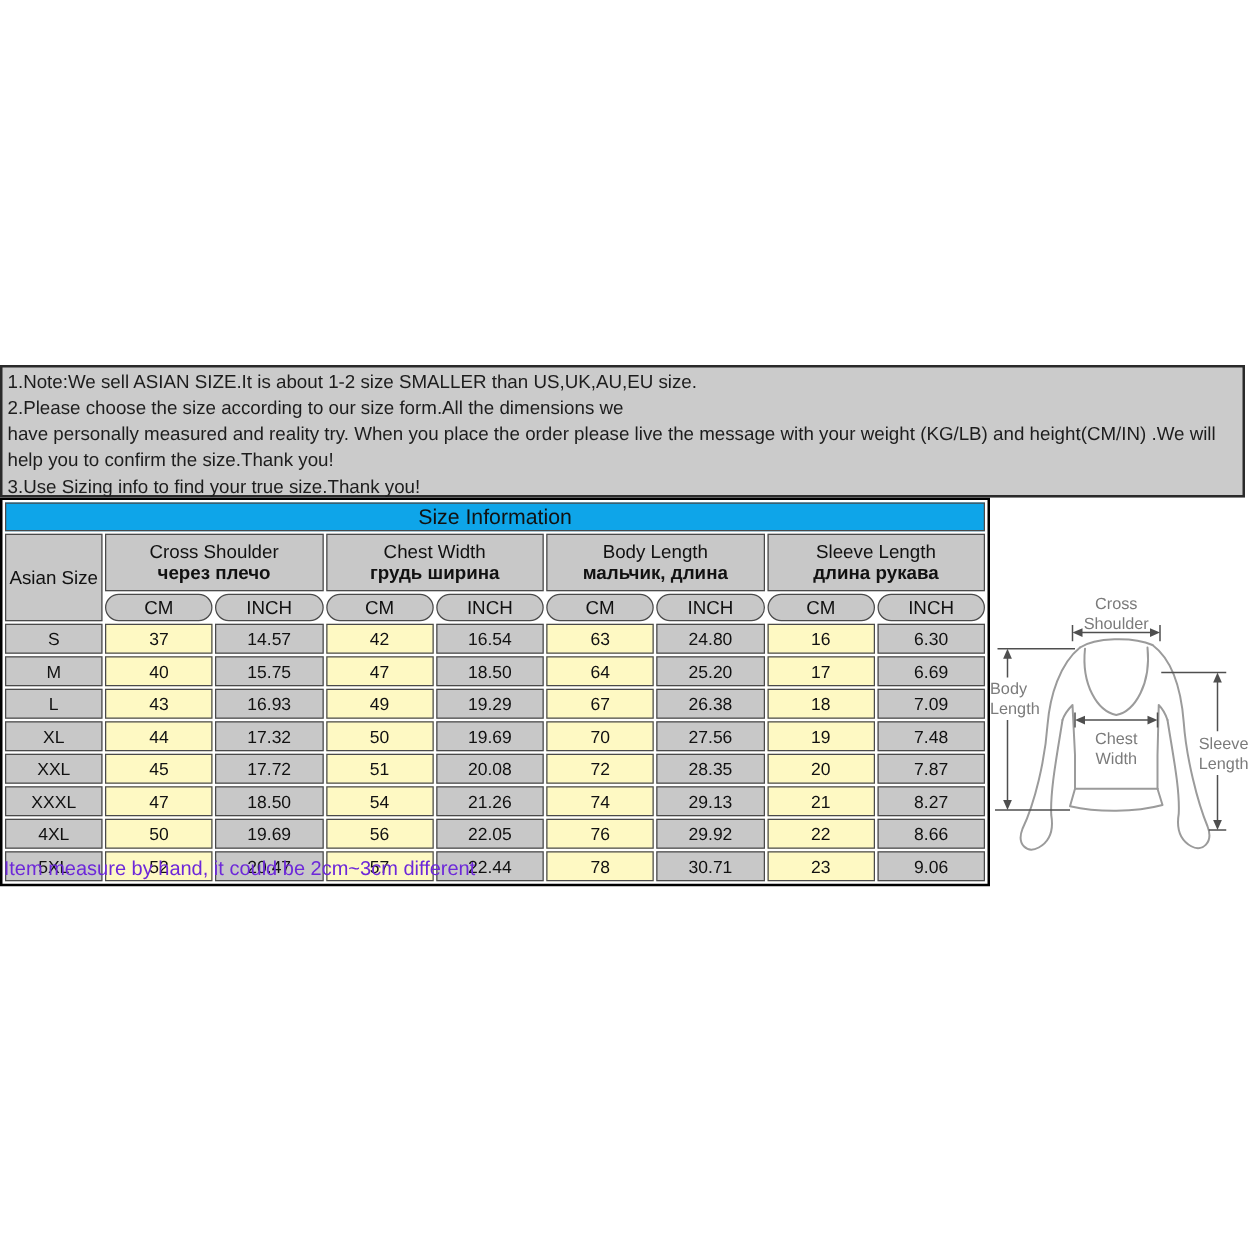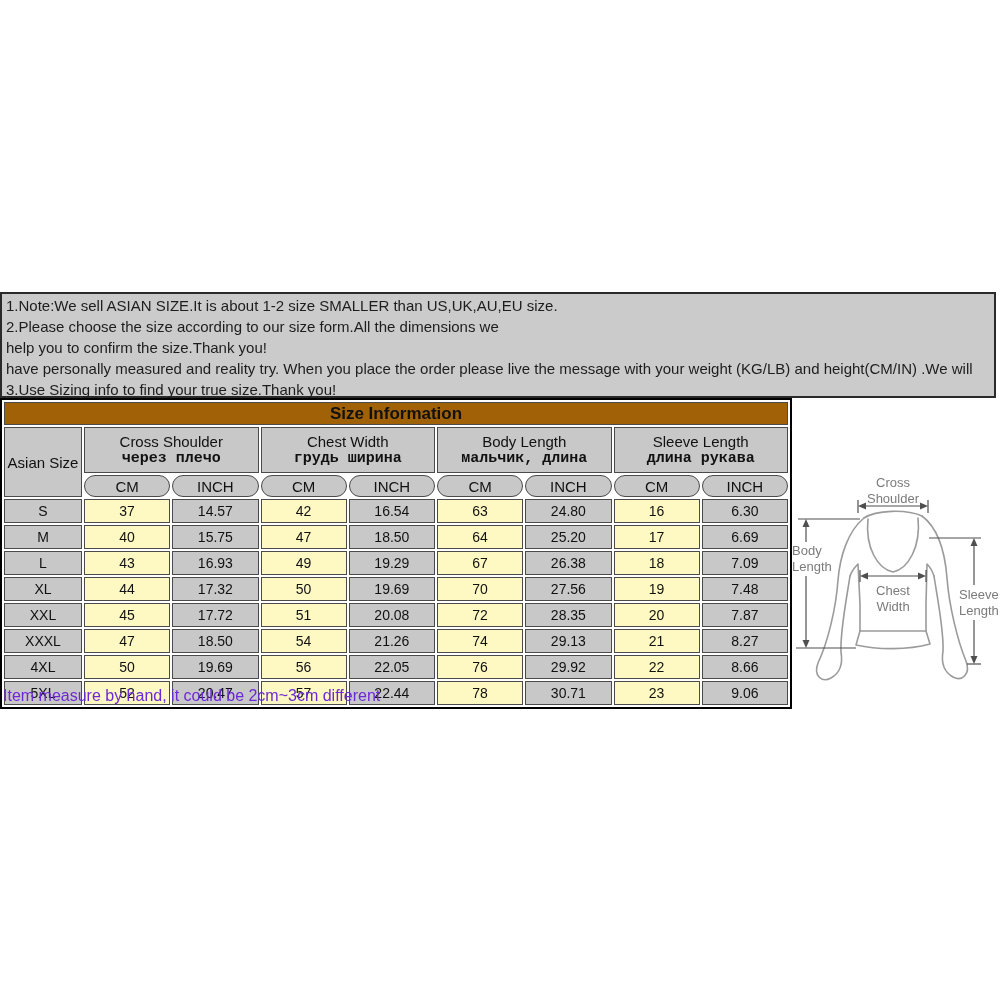--- a/index.html
+++ b/index.html
@@ -17,44 +17,44 @@
   
   table.size-table{
     position:absolute;left:0;top:398px;width:792px;
     table-layout:fixed;border-collapse:separate;border-spacing:2px;
     background:#ffffff;border:2px solid #000;
     font-size:14px;text-align:center;color:#111;
   }
   table.size-table td{border:1px solid #4a4a4a;padding:0;overflow:hidden;}
   td.w{background:#fef9c3;}
   td.g{background:#c8c8c8;}
-  .title-row td{height:21px;font-weight:bold;font-size:17px;background:#a16207;}
+  .title-row td{height:21px;font-weight:normal;font-size:17px;background:#0ea5e9;}
   .group-row td{height:44px;font-size:15px;}
-  .group-row .ru{font-weight:bold;font-family:Liberation Mono, monospace;}
+  .group-row .ru{font-weight:bold;}
   td.asian{font-size:15px;}
   .unit-row td{height:20px;font-size:15px;border-radius:11px;}
   tbody.rows td{height:22px;}
   
   .footer{
     position:absolute;left:3px;top:687px;font-size:16px;color:#6d28d9;white-space:nowrap;
   }
   
   svg.diagram{position:absolute;left:788px;top:452px;}
   svg.diagram text{font-family:"Liberation Sans", sans-serif;font-size:13px;fill:#7b7b7b;}
 </style>
 </head>
 <body>
 
 <div class="canvas">
 
   <div class="notes">
     <div>1.Note:We sell ASIAN SIZE.It is about 1-2 size SMALLER than US,UK,AU,EU size.</div>
     <div>2.Please choose the size according to our size form.All the dimensions we</div>
+    <div>have personally measured and reality try. When you place the order please live the message with your weight (KG/LB) and height(CM/IN) .We will</div>
     <div>help you to confirm the size.Thank you!</div>
-    <div>have personally measured and reality try. When you place the order please live the message with your weight (KG/LB) and height(CM/IN) .We will</div>
     <div>3.Use Sizing info to find your true size.Thank you!</div>
   </div>
 
   <table class="size-table">
     <colgroup>
       <col style="width:78px">
       <col>
         <col>
         <col>
         <col>

